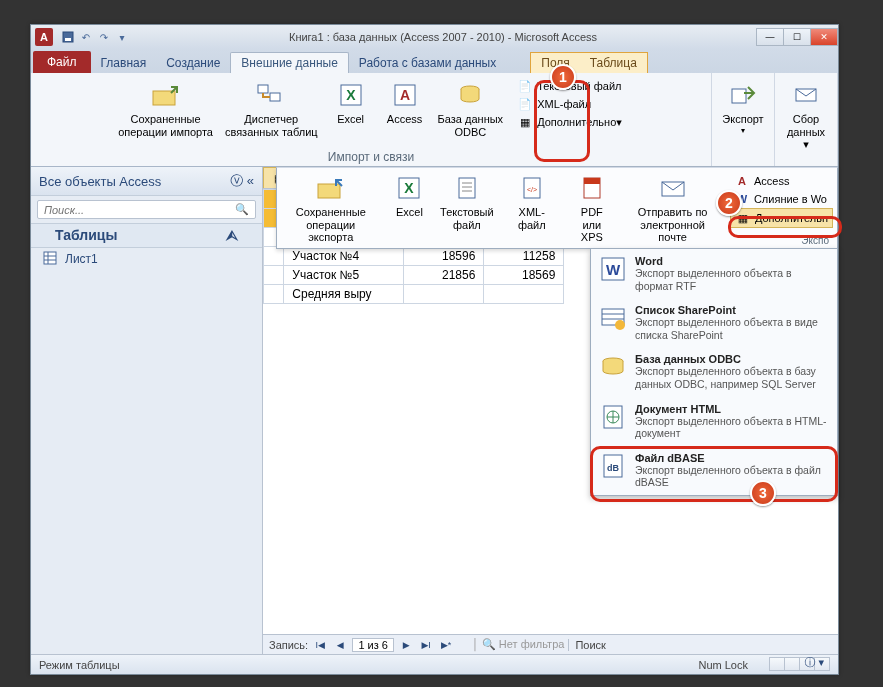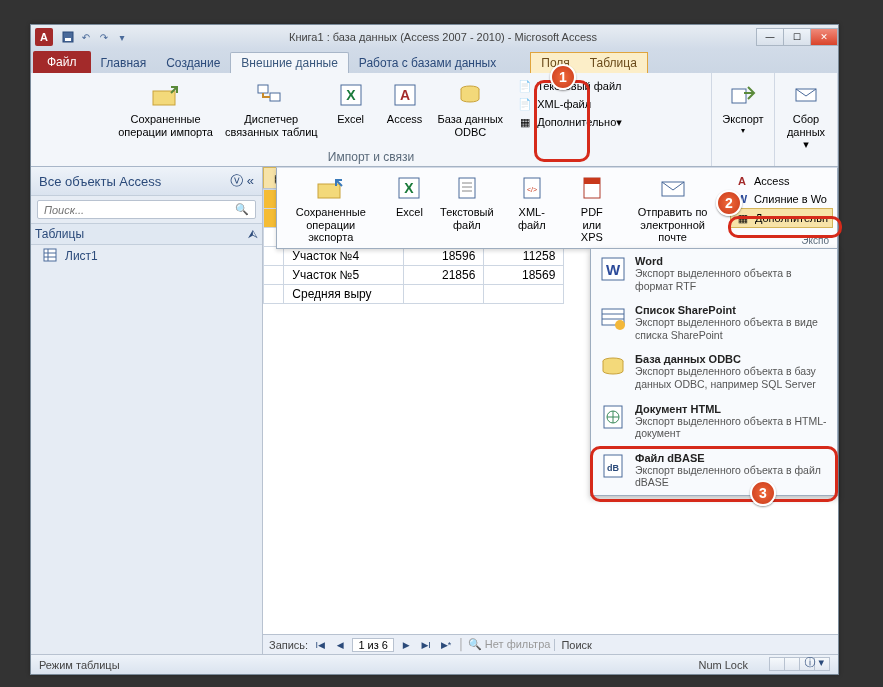--- a/index.html
+++ b/index.html
@@ -29,21 +29,21 @@
 .smallbtn-col { display:flex; flex-direction:column; justify-content:flex-start; padding:2px 4px;}
 .smallbtn { display:flex; align-items:center; font-size:11px; padding:1px 4px; white-space:nowrap; cursor:pointer;}
 .smallbtn .ico { width:16px; height:16px; margin-right:4px; display:flex; align-items:center; justify-content:center;}
 .helpbtn { position:absolute; right:6px; bottom:4px; font-size:11px; color:#2b4a7a; }
 
 .content { flex:1; display:flex; background:#0369a1; overflow:hidden;}
 .navpane { width:232px; background:#e6ecf4; border-right:1px solid #b8c2d0; display:flex; flex-direction:column;}
 .navhead { padding:5px 8px; font-size:13px; color:#2b4a7a; display:flex; align-items:center; justify-content:space-between; background:linear-gradient(#eef3f9,#dae3ef); border-bottom:1px solid #c3cedb;}
 .search { margin:4px 6px; background:#fff; border:1px solid #b8c2d0; border-radius:2px; padding:2px 6px; font-size:11px; color:#888; display:flex; align-items:center;}
 .search input { border:none; outline:none; flex:1; font-size:11px; font-style:italic; color:#888; background:transparent;}
-.navgrouphdr { padding:3px 4px; font-size:12px; font-weight:normal; color:#2b4a7a; border-top:1px solid #c3cedb; border-bottom:1px solid #c3cedb; background:#e0e8f2; display:flex; justify-content:space-between;}
+.navgrouphdr { padding:3px 24px; font-size:14px; font-weight:bold; color:#2b4a7a; border-top:1px solid #c3cedb; border-bottom:1px solid #c3cedb; background:#e0e8f2; display:flex; justify-content:space-between;}
 .navitem { padding:3px 12px; font-size:12px; color:#2b4a7a; display:flex; align-items:center; gap:6px;}
 .navitem .ico { width:16px; height:16px;}
 
 .mainarea { flex:1; display:flex; flex-direction:column; background:#e6ecf4; position:relative;}
 .doc-tabs { height:22px; display:flex; background:#dbe3ef; border-bottom:1px solid #b8c2d0;}
 .doc-tab { padding:3px 10px; font-size:12px; background:#f7e3a8; border:1px solid #d4b45a; border-bottom:none;}
 .grid { flex:1; background:#fff; font-size:12px; overflow:hidden; position:relative;}
 table { border-collapse:collapse; }
 .gridhdr td { background:#ecf0f6; border:1px solid #cdd6e2; padding:2px 8px; font-size:12px; color:#333;}
 .gridrow td { border:1px solid #cdd6e2; padding:2px 8px; }
@@ -277,21 +277,21 @@
           </table>
       </div>
       <div class="recnav">
         <span>Запись:</span>
         <span class="navbtn">I◀</span>
         <span class="navbtn">◀</span>
         <input value="1 из 6" style="">
         <span class="navbtn">▶</span>
         <span class="navbtn">▶I</span>
         <span class="navbtn">▶*</span>
-        <span style="color:#999;">│ 🔍 <span>Нет фильтра</span></span>
+        <span style="color:#999;margin-left:14px;">│ 🔍 <span>Нет фильтра</span></span>
         <span style="border-left:1px solid #b8c2d0; padding-left:6px;">Поиск</span>
       </div>
     </div>
   </div>
 
   <div class="statusbar">
     <span>Режим таблицы</span>
     <div class="right">
       <span>Num Lock</span>
       <span class="viewbtns"><span></span><span></span><span></span><span></span></span>

